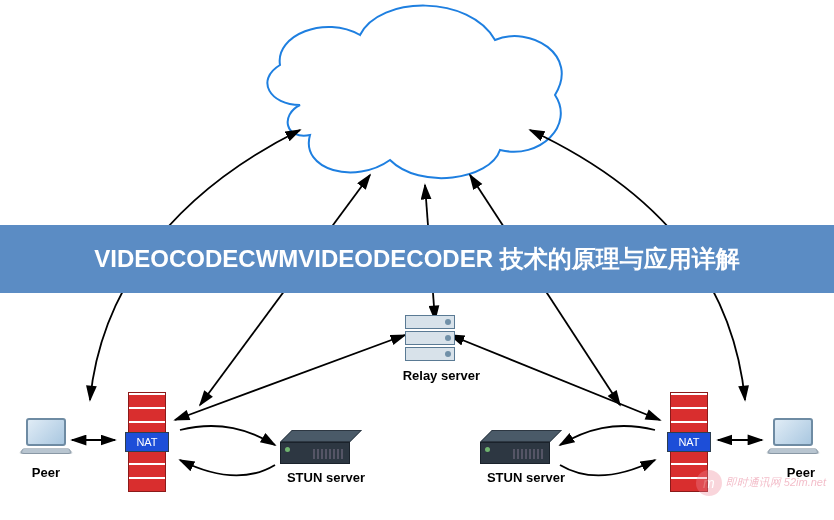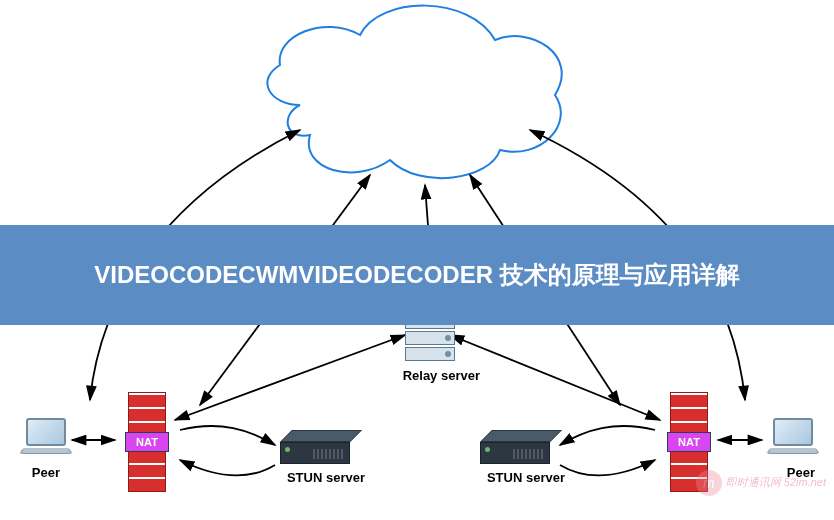--- a/index.html
+++ b/index.html
@@ -1,20 +1,20 @@
 <!DOCTYPE html>
 <html><head>
 <meta charset="utf-8">
 <style>
 *{margin:0;padding:0;box-sizing:border-box}
 body{width:834px;height:520px;background:#fff;position:relative;font-family:Arial,sans-serif;overflow:hidden}
 .canvas{position:absolute;top:0;left:0;width:834px;height:520px}
-.banner{position:absolute;top:225px;left:0;width:834px;height:100px;background:#5b8cc4;display:flex;align-items:center;justify-content:center;text-align:center;color:#fff;font-size:24px;font-weight:bold;padding:0 30px;line-height:1.3}
+.banner{position:absolute;top:225px;left:0;width:834px;height:68px;background:#5b8cc4;display:flex;align-items:center;justify-content:center;text-align:center;color:#fff;font-size:24px;font-weight:bold;padding:0 30px;line-height:1.3}
 .label{position:absolute;font-size:13px;color:#000;font-weight:bold;text-align:right}
-.nat-box{position:absolute;width:44px;height:20px;background:#d946ef;color:#fff;font-size:11px;font-weight:bold;display:flex;align-items:center;justify-content:center;border:1px solid #2c3e50}
+.nat-box{position:absolute;width:44px;height:20px;background:#1d4ed8;color:#fff;font-size:11px;font-weight:normal;display:flex;align-items:center;justify-content:center;border:1px solid #2c3e50}
 .fw-brick{position:absolute;width:38px;height:100px;background:repeating-linear-gradient(0deg,#d92e2e 0 12px,#fff 12px 14px);border:1px solid #8b1a1a}
 .laptop{position:absolute;width:55px;height:40px}
 .laptop .screen{width:40px;height:28px;background:linear-gradient(135deg,#e0ecf6,#a9c7e0);border:2px solid #6e8ba3;border-radius:3px;margin:0 auto}
 .laptop .base{width:50px;height:8px;background:#b8c5d0;border:1px solid #7a8a98;border-radius:0 0 4px 4px;margin:1px auto 0;transform:perspective(30px) rotateX(45deg)}
 .server3d{position:absolute;width:80px;height:55px}
 .server3d .top{width:70px;height:12px;background:#4a5a68;transform:skewX(-45deg);margin-left:6px;border:1px solid #2d3742}
 .server3d .front{width:70px;height:22px;background:#2d3742;border:1px solid #1a222b;position:relative}
 .server3d .front::before{content:"";position:absolute;left:4px;top:4px;width:5px;height:5px;background:#6fb36f;border-radius:50%}
 .server3d .front::after{content:"";position:absolute;right:6px;top:6px;width:30px;height:10px;background:repeating-linear-gradient(90deg,#556 0 2px,#2d3742 2px 4px)}
 .relay{position:absolute;width:55px;height:60px}

